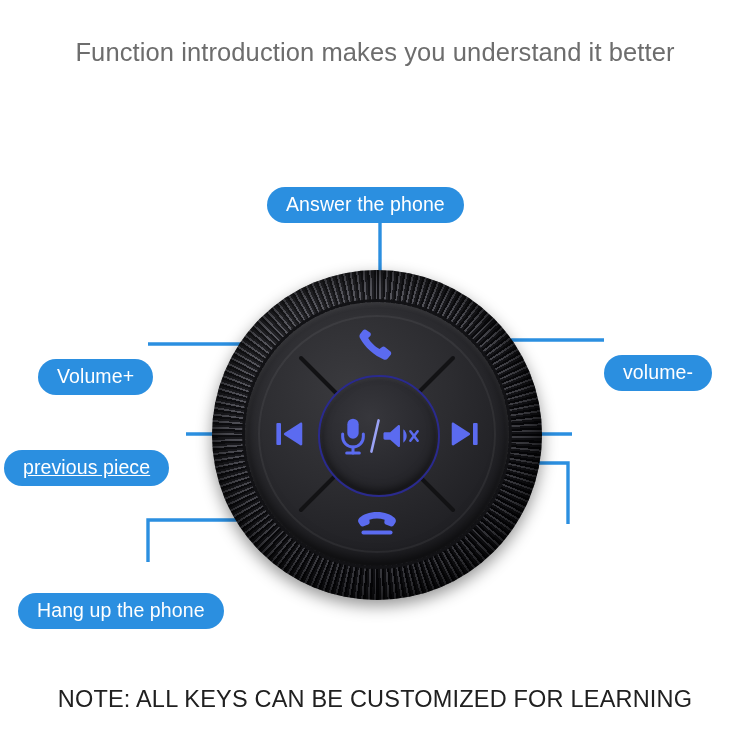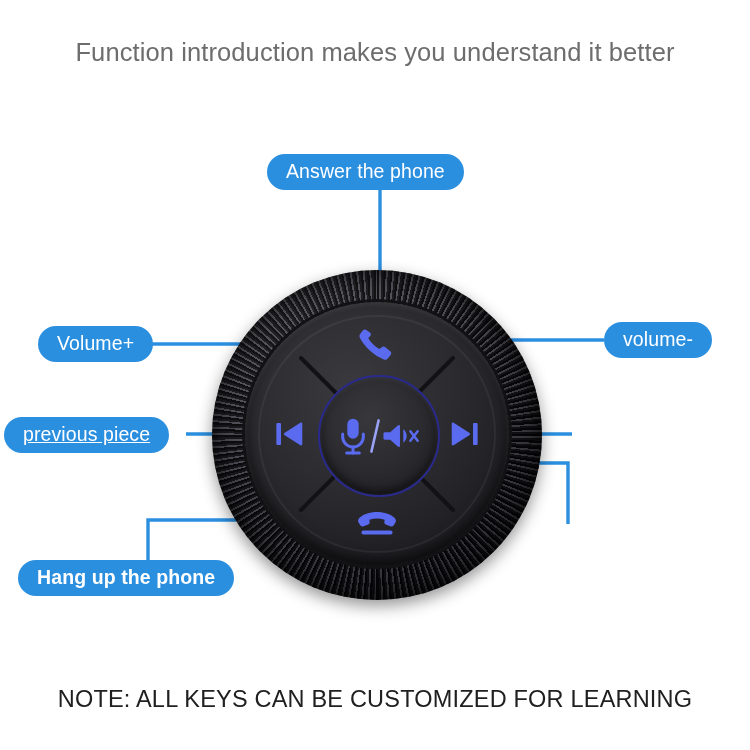--- a/index.html
+++ b/index.html
@@ -69,29 +69,30 @@
     box-sizing: border-box;
     height: 36px;
     padding: 0 19px;
     border-radius: 18px;
     background: #2b8fe0;
     color: #ffffff;
     font-size: 19.5px;
     line-height: 1;
     white-space: nowrap;
     letter-spacing: 0.1px;
+    margin-top: 33px;
   }
 
   
   #badge-answer      { left: 267px; top: 154px; }
   #badge-volume-up   { left: 38px;  top: 326px; text-align: center; }
   #badge-volume-down { left: 604px; top: 322px; text-align: right; }
   #badge-previous    { left: 4px;  top: 417px; text-decoration: underline; }
   #badge-next        { left: 572px; top: 417px; }
-  #badge-hangup      { left: 18px;  top: 560px; font-weight: bold; }
+  #badge-hangup      { left: 18px;  top: 560px; }
   #badge-mute        { left: 561px; top: 522px; }
 
   
   #device {
     position: absolute;
     left: 212px;
     top: 270px;
     width: 330px;
     height: 330px;
   }

